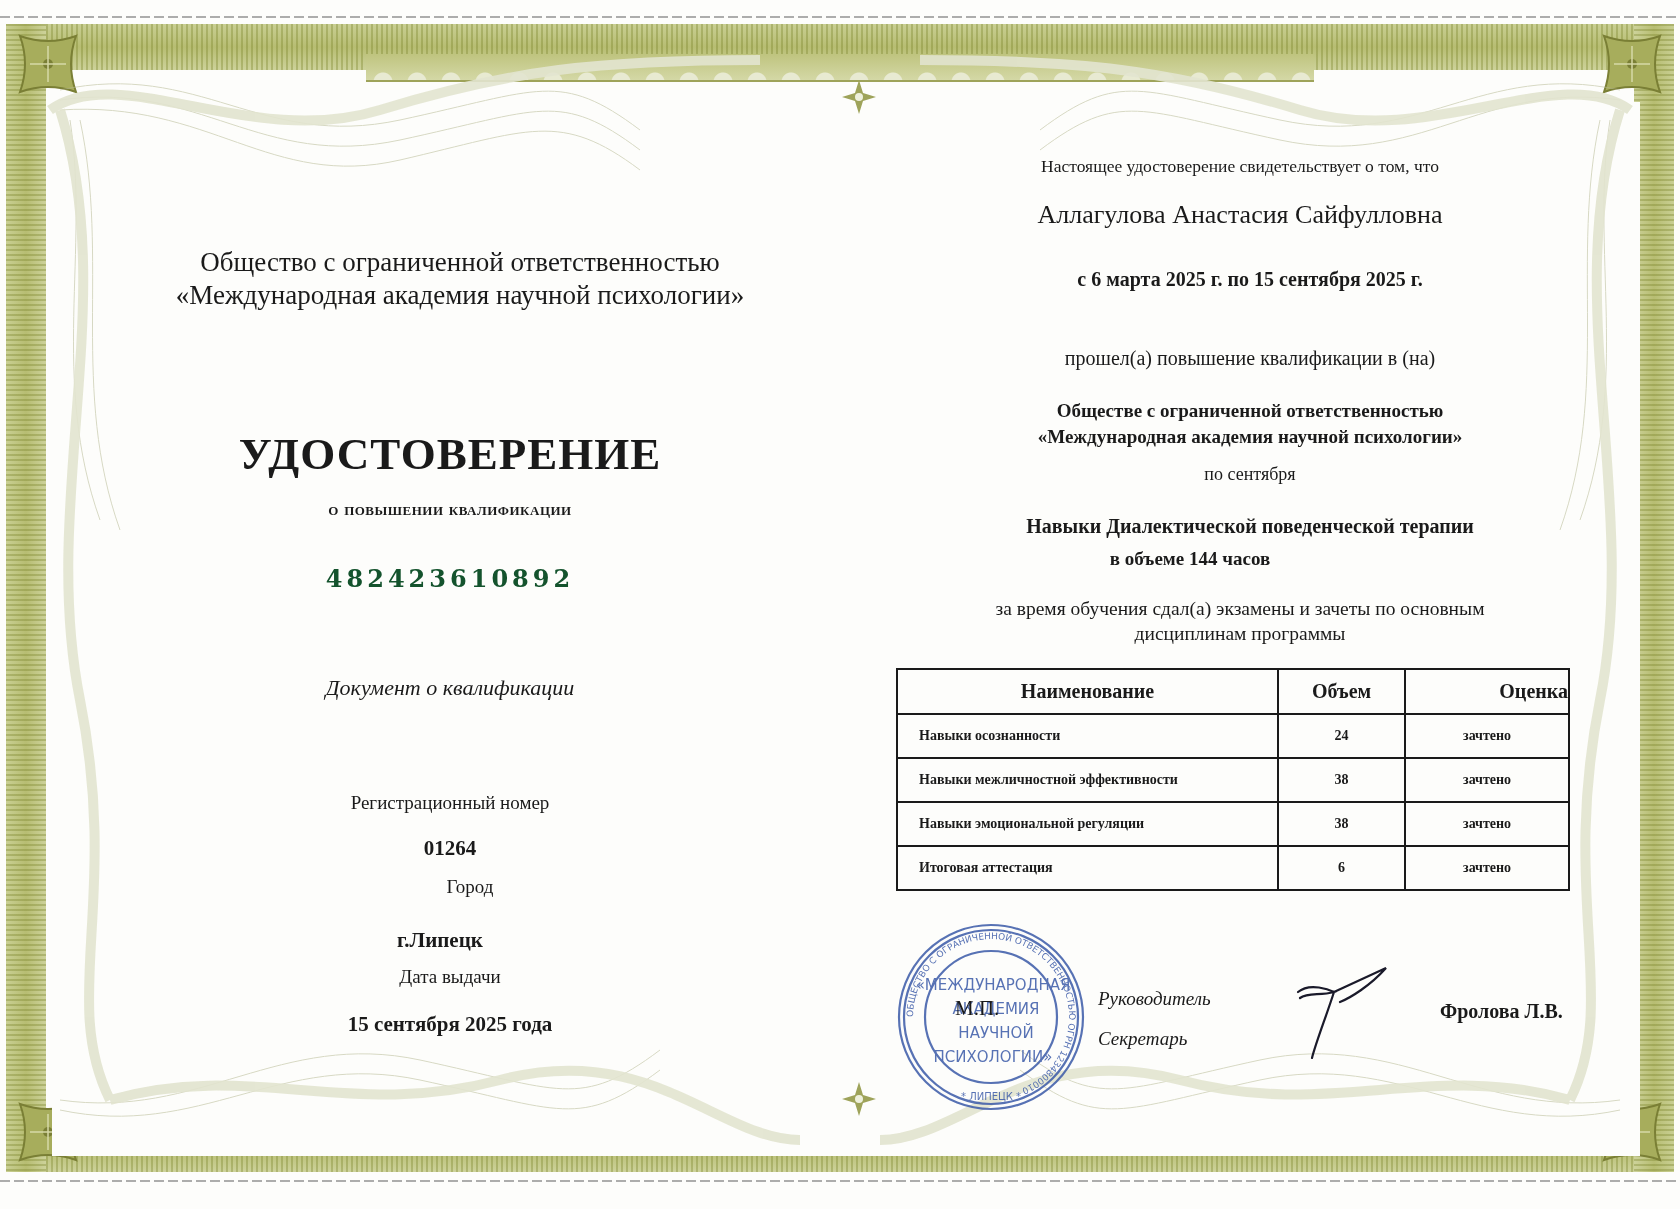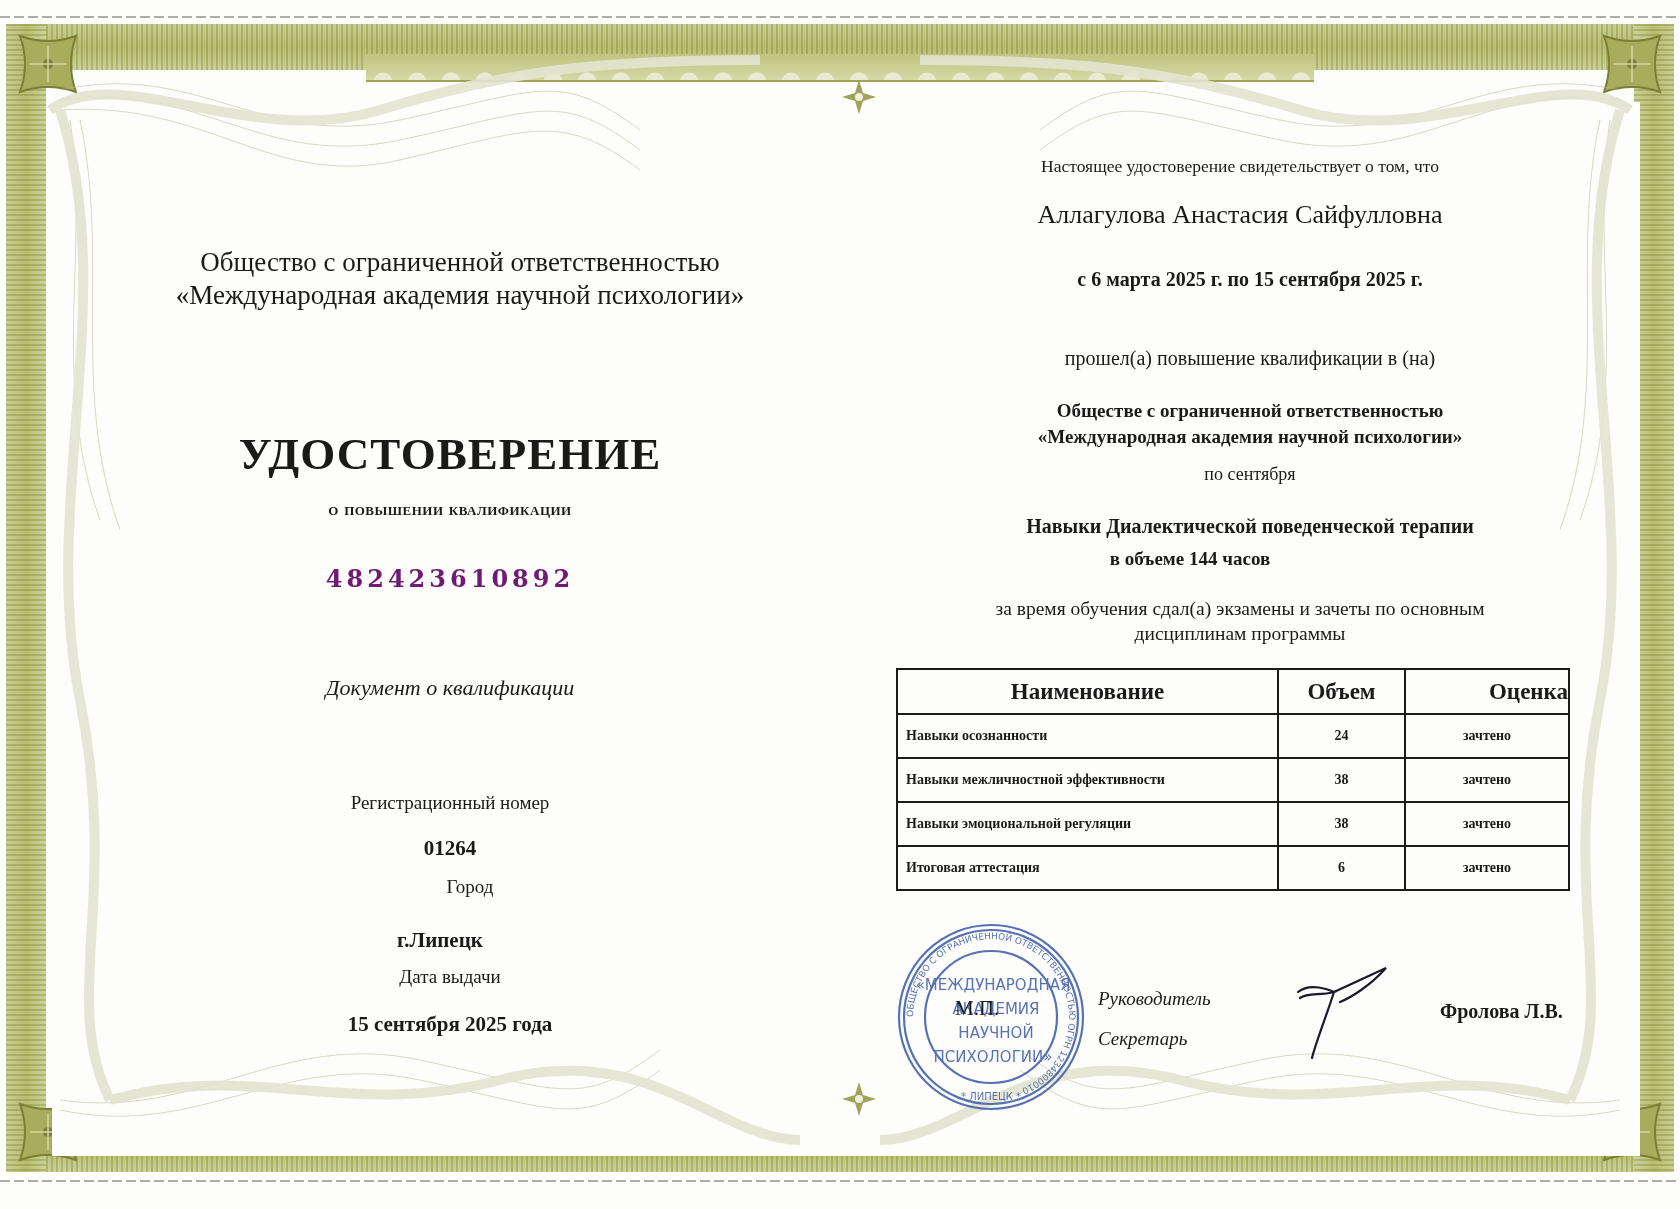--- a/index.html
+++ b/index.html
@@ -42,21 +42,21 @@
   .center-ornament-b { position: absolute; left: 836px; bottom: 56px; width: 34px; height: 34px; }
 
   .inner-paper { position: absolute; left: 46px; top: 78px; width: 1588px; height: 1054px; background: #fdfdfb; }
   .guilloche { position: absolute; left: 0; top: 0; width: 1680px; height: 1209px; pointer-events: none; }
 
   
   .abs { position: absolute; text-align: center; white-space: nowrap; }
   .org-left { left: 140px; top: 246px; width: 640px; font-size: 27px; line-height: 33px; }
   .title { left: 220px; top: 428px; width: 460px; font-size: 45px; font-weight: bold; letter-spacing: 1px; }
   .subtitle { left: 220px; top: 498px; width: 460px; font-size: 19px; font-weight: bold; letter-spacing: .5px; font-variant: small-caps; }
-  .serial { left: 220px; top: 564px; width: 460px; font-size: 24px; font-weight: bold; color: #701a75; letter-spacing: 4px; font-family: "DejaVu Serif", serif; }
+  .serial { left: 220px; top: 564px; width: 460px; font-size: 24px; font-weight: bold; color: #14532d; letter-spacing: 4px; font-family: "DejaVu Serif", serif; }
   .doc-type { left: 280px; top: 675px; width: 340px; font-size: 22px; font-style: italic; }
   .reg-label { left: 300px; top: 792px; width: 300px; font-size: 19px; }
   .reg-num { left: 300px; top: 836px; width: 300px; font-size: 21px; font-weight: bold; }
   .city-label { left: 320px; top: 876px; width: 300px; font-size: 19px; }
   .city { left: 290px; top: 928px; width: 300px; font-size: 21px; font-weight: bold; }
   .date-label { left: 300px; top: 966px; width: 300px; font-size: 19px; }
   .date { left: 290px; top: 1012px; width: 320px; font-size: 21px; font-weight: bold; }
 
   .intro { left: 990px; top: 156px; width: 500px; font-size: 17.5px; }
   .name { left: 1010px; top: 200px; width: 460px; font-size: 26px; }
@@ -64,23 +64,23 @@
   .passed { left: 1030px; top: 347px; width: 440px; font-size: 20px; }
   .org-right { left: 990px; top: 398px; width: 520px; font-size: 19px; font-weight: bold; line-height: 26px; }
   .by-program { left: 1100px; top: 464px; width: 300px; font-size: 18px; }
   .program { left: 990px; top: 515px; width: 520px; font-size: 20px; font-weight: bold; }
   .volume { left: 1040px; top: 548px; width: 300px; font-size: 19px; font-weight: bold; }
   .exams { left: 930px; top: 596px; width: 620px; font-size: 19.5px; line-height: 25px; }
 
   
   .grades { position: absolute; left: 896px; top: 668px; width: 674px; border-collapse: collapse; }
   .grades th, .grades td { border: 2px solid #1a1a1a; height: 44px; }
-  .grades th { font-size: 23px; font-weight: bold; height: 45px; }
+  .grades th { font-size: 20px; font-weight: bold; height: 45px; }
   .grades td { font-size: 14px; font-weight: bold; }
-  .grades td.n { text-align: left; padding-left: 8px; }
+  .grades td.n { text-align: left; padding-left: 21px; }
   .grades td.v, .grades td.g { text-align: center; }
   .col-n { width: 392px; } .col-v { width: 130px; } .col-g { width: 168px; text-align: right; }
 
   .mp { left: 955px; top: 996px; width: 46px; font-size: 21px; text-align: left; }
   .role1 { left: 1098px; top: 988px; width: 160px; font-size: 19px; font-style: italic; text-align: left; }
   .role2 { left: 1098px; top: 1028px; width: 160px; font-size: 19px; font-style: italic; text-align: left; }
   .signer { left: 1440px; top: 1000px; width: 160px; font-size: 20px; font-weight: bold; text-align: left; }
 
   .stamp { position: absolute; left: 896px; top: 922px; width: 190px; height: 190px; opacity: .85; }
   .signature { position: absolute; left: 1290px; top: 962px; width: 110px; height: 100px; }

